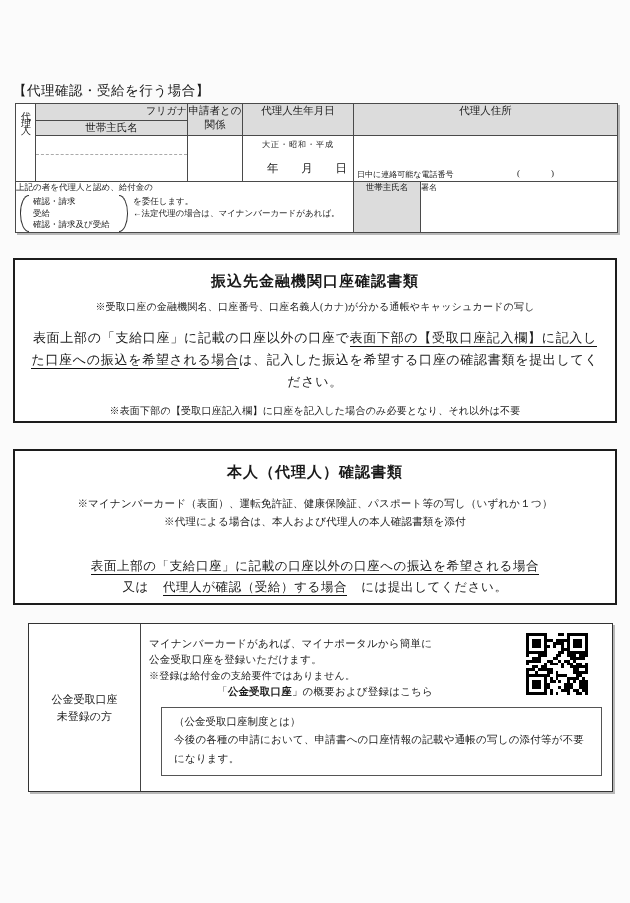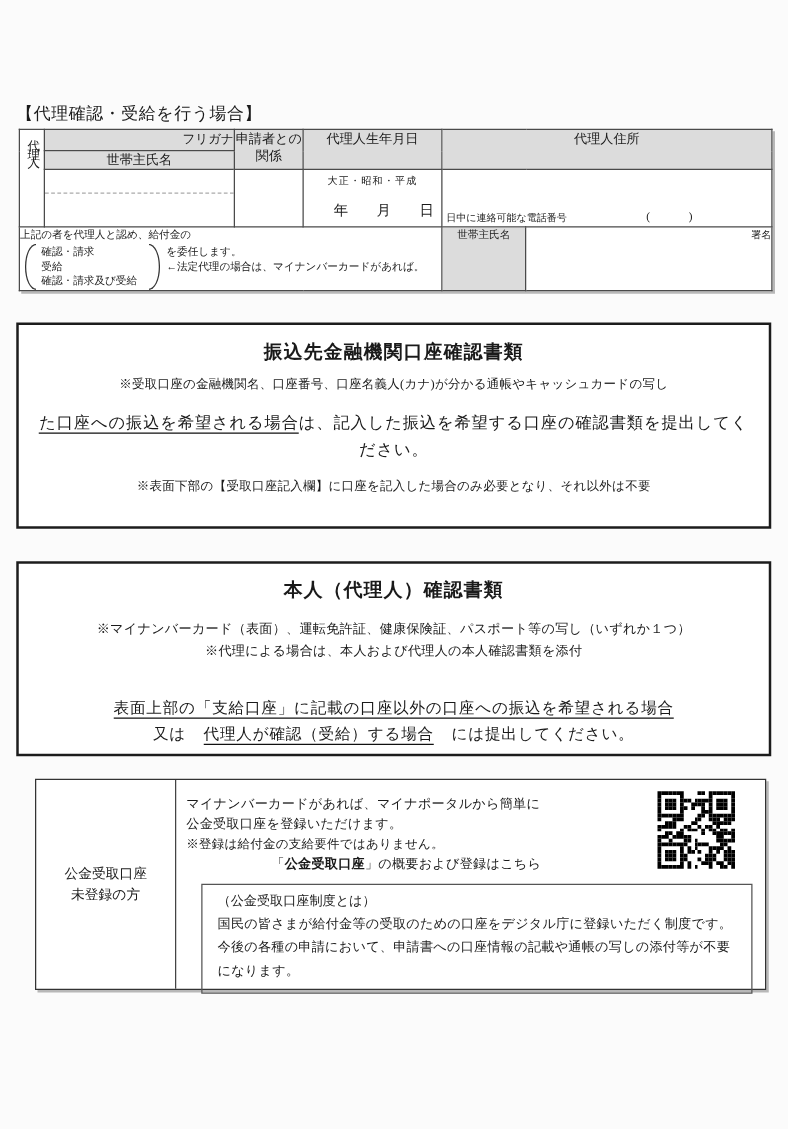--- a/index.html
+++ b/index.html
@@ -30,21 +30,21 @@
   td.delegate { padding:3px 5px; font-size:8.5px; line-height:11px; }
   .dele-group { display:flex; margin-top:2px; margin-left:4px; align-items:stretch; }
   .paren { width:9px; }
   .paren.l { border:1.2px solid #333; border-right:none; border-top-left-radius:100% 50%; border-bottom-left-radius:100% 50%; }
   .paren.r { border:1.2px solid #333; border-left:none; border-top-right-radius:100% 50%; border-bottom-right-radius:100% 50%; }
   .dele-options { width:90px; padding:1px 0 1px 4px; }
   .dele-options div { line-height:11.5px; }
   .dele-right { margin-left:5px; padding-top:1px; }
   .dele-right div { line-height:11.5px; }
   td.householder { vertical-align:middle; text-align:center; font-size:8.5px; }
-  td.sign { padding:1px 3px; font-size:8px;text-align:right; }
+  td.sign { padding:1px 3px; font-size:8px; }
 
   
   .bigbox { position:absolute; left:13px; width:604px; border:2px solid #1c1c1c; background:#fff; text-align:center; }
   .box-bank { top:258px; height:165px; }
   .box-identity { top:449px; height:156px; }
   .bigbox .title { font-weight:bold; font-size:15px; letter-spacing:1px; margin-top:12px; }
   .note { font-size:10px; letter-spacing:0.2px; }
   .box-bank .note-top { margin-top:9px; }
   .para13 { margin-top:13px; font-size:13px; letter-spacing:0.7px; line-height:22px; }
   .para13 .ln { white-space:nowrap; }
@@ -141,20 +141,21 @@
       <span>署名</span>
     </td>
   </tr>
 </tbody>
   </table>
 
 <div class="bigbox box-bank">
   <div class="title">振込先金融機関口座確認書類</div>
   <div class="note note-top">※受取口座の金融機関名、口座番号、口座名義人(カナ)が分かる通帳やキャッシュカードの写し</div>
   <div class="para13">
+    <div class="ln"><span>表面上部の「支給口座」に記載の口座以外の口座で</span><span class="u">表面下部の【受取口座記入欄】に記入し</span></div>
     <div class="ln"><span class="u">た口座への振込を希望される場合</span><span>は、記入した振込を希望する口座の確認書類を提出してく</span></div>
     <div class="ln">ださい。</div>
   </div>
   <div class="note note-bottom">※表面下部の【受取口座記入欄】に口座を記入した場合のみ必要となり、それ以外は不要</div>
 </div>
 
 <div class="bigbox box-identity">
   <div class="title">本人（代理人）確認書類</div>
   <div class="notes">
     <div class="note">※マイナンバーカード（表面）、運転免許証、健康保険証、パスポート等の写し（いずれか１つ）</div>
@@ -418,18 +419,17 @@
         <i style="grid-row:21;grid-column:7"></i>
         <i style="grid-row:21;grid-column:9"></i>
         <i style="grid-row:21;grid-column:11"></i>
         <i style="grid-row:21;grid-column:15"></i>
         <i style="grid-row:21;grid-column:18"></i>
         <i style="grid-row:21;grid-column:19"></i>
         <i style="grid-row:21;grid-column:21"></i>
       </div>
     <div class="kokin-inner">
       <div class="it">（公金受取口座制度とは）</div>
-      <div class="il">国民の皆さまが給付金等の受取のための口座をデジタル庁に登録いただく制度です。</div>
       <div class="il">今後の各種の申請において、申請書への口座情報の記載や通帳の写しの添付等が不要</div>
       <div class="il">になります。</div>
     </div>
   </div>
 </div>
 
 </body></html>

